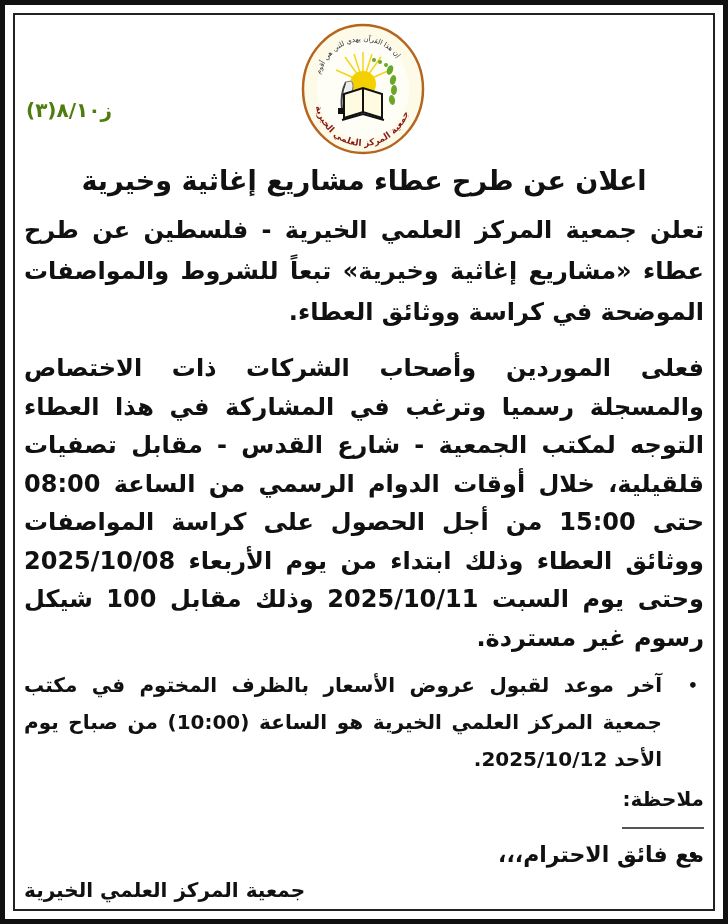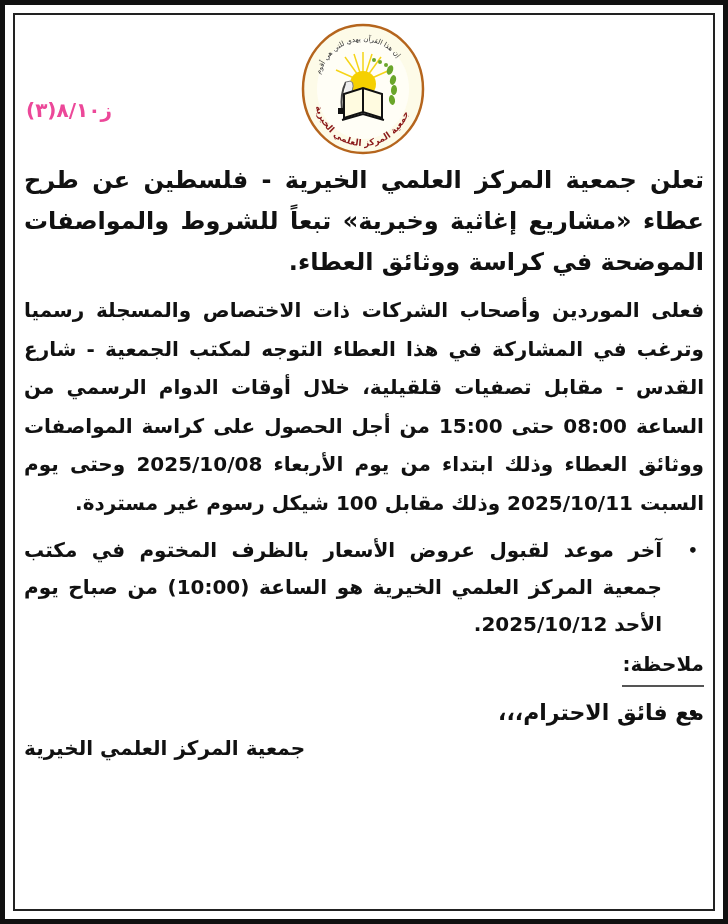--- a/index.html
+++ b/index.html
@@ -13,54 +13,54 @@
     }
     .frame-inner {
       position: absolute; left: 8px; top: 8px; right: 8px; bottom: 8px;
       border: 2px solid #222;
       background: #fff;
     }
 
     .ref-number {
       position: absolute; left: 26px; top: 98px;
       font-size: 20px; font-weight: bold; direction: rtl;
-      font-family: "DejaVu Sans", sans-serif; color: #ec4899;
+      font-family: "DejaVu Sans", sans-serif; color: #4d7c0f;
     }
 
     .logo {
       position: absolute; left: 300px; top: 22px; width: 126px; height: 134px;
     }
 
     .content {
       position: absolute; left: 24px; right: 24px; top: 160px;
       direction: rtl; text-align: justify;
       font-family: "DejaVu Sans", sans-serif;
       font-weight: bold; color: #111;
     }
 
     .title {
       text-align: center; font-size: 27px; font-weight: 900;
       margin-bottom: 8px; line-height: 42px; letter-spacing: 0px;
     }
 
     .p1 { font-size: 24px; line-height: 41px; }
-    .p2 { font-size: 20px; line-height: 38.5px; margin-top: 8px; }
+    .p2 { font-size: 24px; line-height: 38.5px; margin-top: 16px; }
 
     ul.bullets { list-style: none; margin: 0; padding: 0; }
     ul.bullets li {
       position: relative; padding-right: 42px; font-size: 20px;
     }
     ul.bullets li .dot {
       position: absolute; right: 6px; top: 0;
       font-size: 16px;
     }
     .deadline { margin-top: 10px; line-height: 37px; }
     .note-title {
       display: inline-block; font-size: 20px; line-height: 26px;
-      border-bottom: 2px solid #555; margin-top: 8px; padding-bottom: 8px;
+      border-bottom: 2px solid #555; margin-top: 8px; padding-bottom: 15px;
     }
     .notes li { line-height: 34px; }
     .contact { margin-top: 10px; line-height: 36px; font-size: 19px !important; }
     .regards { font-size: 22px; line-height: 32px; padding-left: 120px; }
     .signature { font-size: 20px; line-height: 38px; text-align: left; padding-left: 0; }
   </style>
 </head>
 <body>
 
 <div class="frame-outer">
@@ -108,20 +108,21 @@
       <textPath href="#arcTop" startOffset="10%">إن هذا القرآن يهدي للتي هي أقوم</textPath>
     </text>
     <path id="arcBot" d="M14 72 A49 52 0 0 0 112 72" fill="none"></path>
     <text font-size="9" fill="#8b1a1a" font-weight="bold" font-family="DejaVu Sans, sans-serif">
       <textPath href="#arcBot" startOffset="8%">جمعية المركز العلمي الخيرية</textPath>
     </text>
   </svg>
 </div>
 
 <div class="content">
+  <div class="title">اعلان عن طرح عطاء مشاريع إغاثية وخيرية</div>
 
   <p class="p1">تعلن جمعية المركز العلمي الخيرية - فلسطين عن طرح عطاء «مشاريع إغاثية وخيرية» تبعاً للشروط والمواصفات الموضحة في كراسة ووثائق العطاء.</p>
 
   <p class="p2">فعلى الموردين وأصحاب الشركات ذات الاختصاص والمسجلة رسميا وترغب في المشاركة في هذا العطاء التوجه لمكتب الجمعية - شارع القدس - مقابل تصفيات قلقيلية، خلال أوقات الدوام الرسمي من الساعة 08:00 حتى 15:00 من أجل الحصول على كراسة المواصفات ووثائق العطاء وذلك ابتداء من يوم الأربعاء 2025/10/08 وحتى يوم السبت 2025/10/11 وذلك مقابل 100 شيكل رسوم غير مستردة.</p>
 
   <ul class="bullets">
     <li class="deadline">
       <span class="dot">•</span>
       <span>آخر موعد لقبول عروض الأسعار بالظرف المختوم في مكتب جمعية المركز العلمي الخيرية هو الساعة (10:00) من صباح يوم الأحد 2025/10/12.</span>
     </li>

